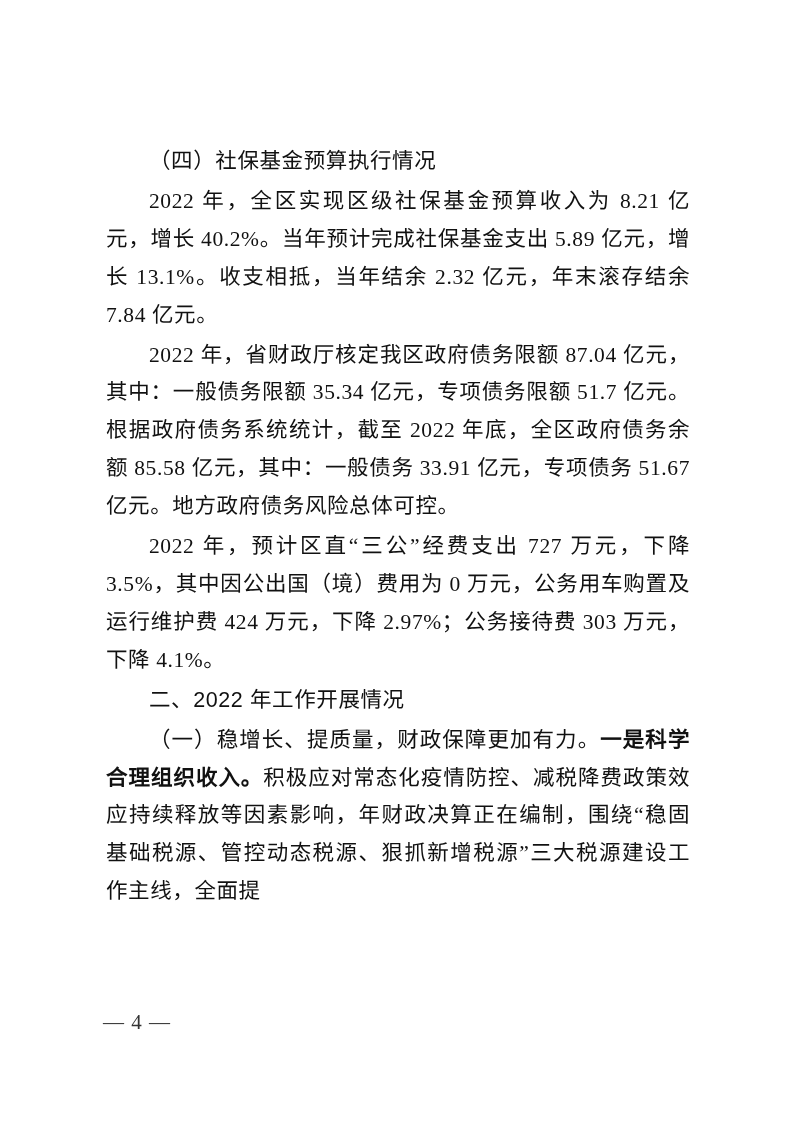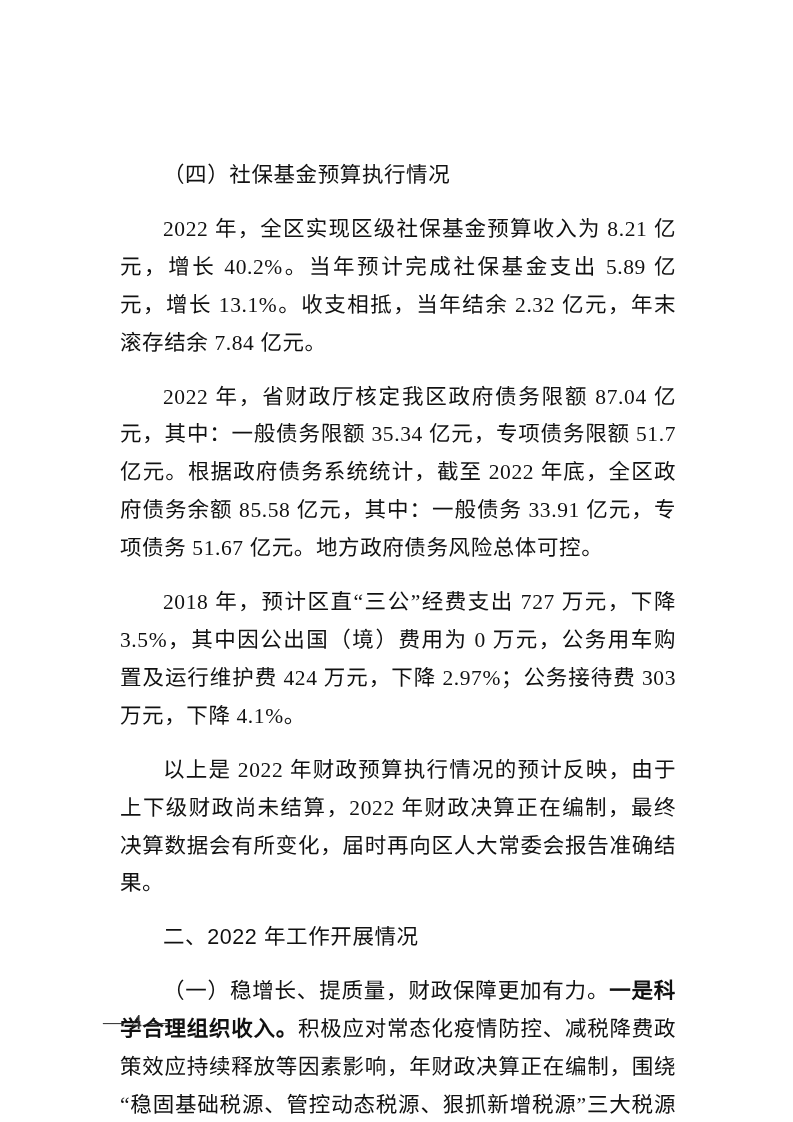--- a/index.html
+++ b/index.html
@@ -22,21 +22,21 @@
   }
   .content {
     position: absolute;
     left: 104px;
     top: 141px;
     width: 588px;
   }
   .content p,
   .content h2,
   .content h3 {
-    margin: 16px;
+    margin: 2px;
     padding: 0;
     font-size: 21.5px;
     font-weight: normal;
     line-height: 37.9px;
     text-indent: 2em;
     text-align: justify;
     text-justify: inter-ideograph;
     letter-spacing: 0.6px;
   }
   
@@ -76,23 +76,22 @@
   <main class="content">
 
     <h3 class="kai-heading">（四）社保基金预算执行情况</h3>
 
     <p>2022 年，全区实现区级社保基金预算收入为 8.21 亿元，增长 40.2%。当年预计完成社保基金支出 5.89 亿元，增长 13.1%。收支相抵，当年结余 2.32 亿元，年末滚存结余 7.84 亿元。</p>
 
 
     <p>2022 年，省财政厅核定我区政府债务限额 87.04 亿元，其中：一般债务限额 35.34 亿元，专项债务限额 51.7 亿元。根据政府债务系统统计，截至 2022 年底，全区政府债务余额 85.58 亿元，其中：一般债务 33.91 亿元，专项债务 51.67 亿元。地方政府债务风险总体可控。</p>
 
 
-    <p>2018 年，预计区直“三公”经费支出 727 万元，下降 3.5%，其中因公出国（境）费用为 0 万元，公务用车购置及运行维护费 424 万元，下降 2.97%；公务接待费 303 万元，下降 4.1%。</p>
+    <p>2022 年，预计区直“三公”经费支出 727 万元，下降 3.5%，其中因公出国（境）费用为 0 万元，公务用车购置及运行维护费 424 万元，下降 2.97%；公务接待费 303 万元，下降 4.1%。</p>
 
-    <p>以上是 2022 年财政预算执行情况的预计反映，由于上下级财政尚未结算，2022 年财政决算正在编制，最终决算数据会有所变化，届时再向区人大常委会报告准确结果。</p>
 
     <h2 class="hei-heading">二、2022 年工作开展情况</h2>
 
     <p><span class="kai-inline">（一）稳增长、提质量，财政保障更加有力。</span><span class="bold-run">一是科学合理组织收入。</span><span>积极应对常态化疫情防控、减税降费政策效应持续释放等因素影响，年财政决算正在编制，围绕“稳固基础税源、管控动态税源、狠抓新增税源”三大税源建设工作主线，全面提</span></p>
 
   </main>
 
   <footer class="page-footer">
     <span>— 4 —</span>
   </footer>

